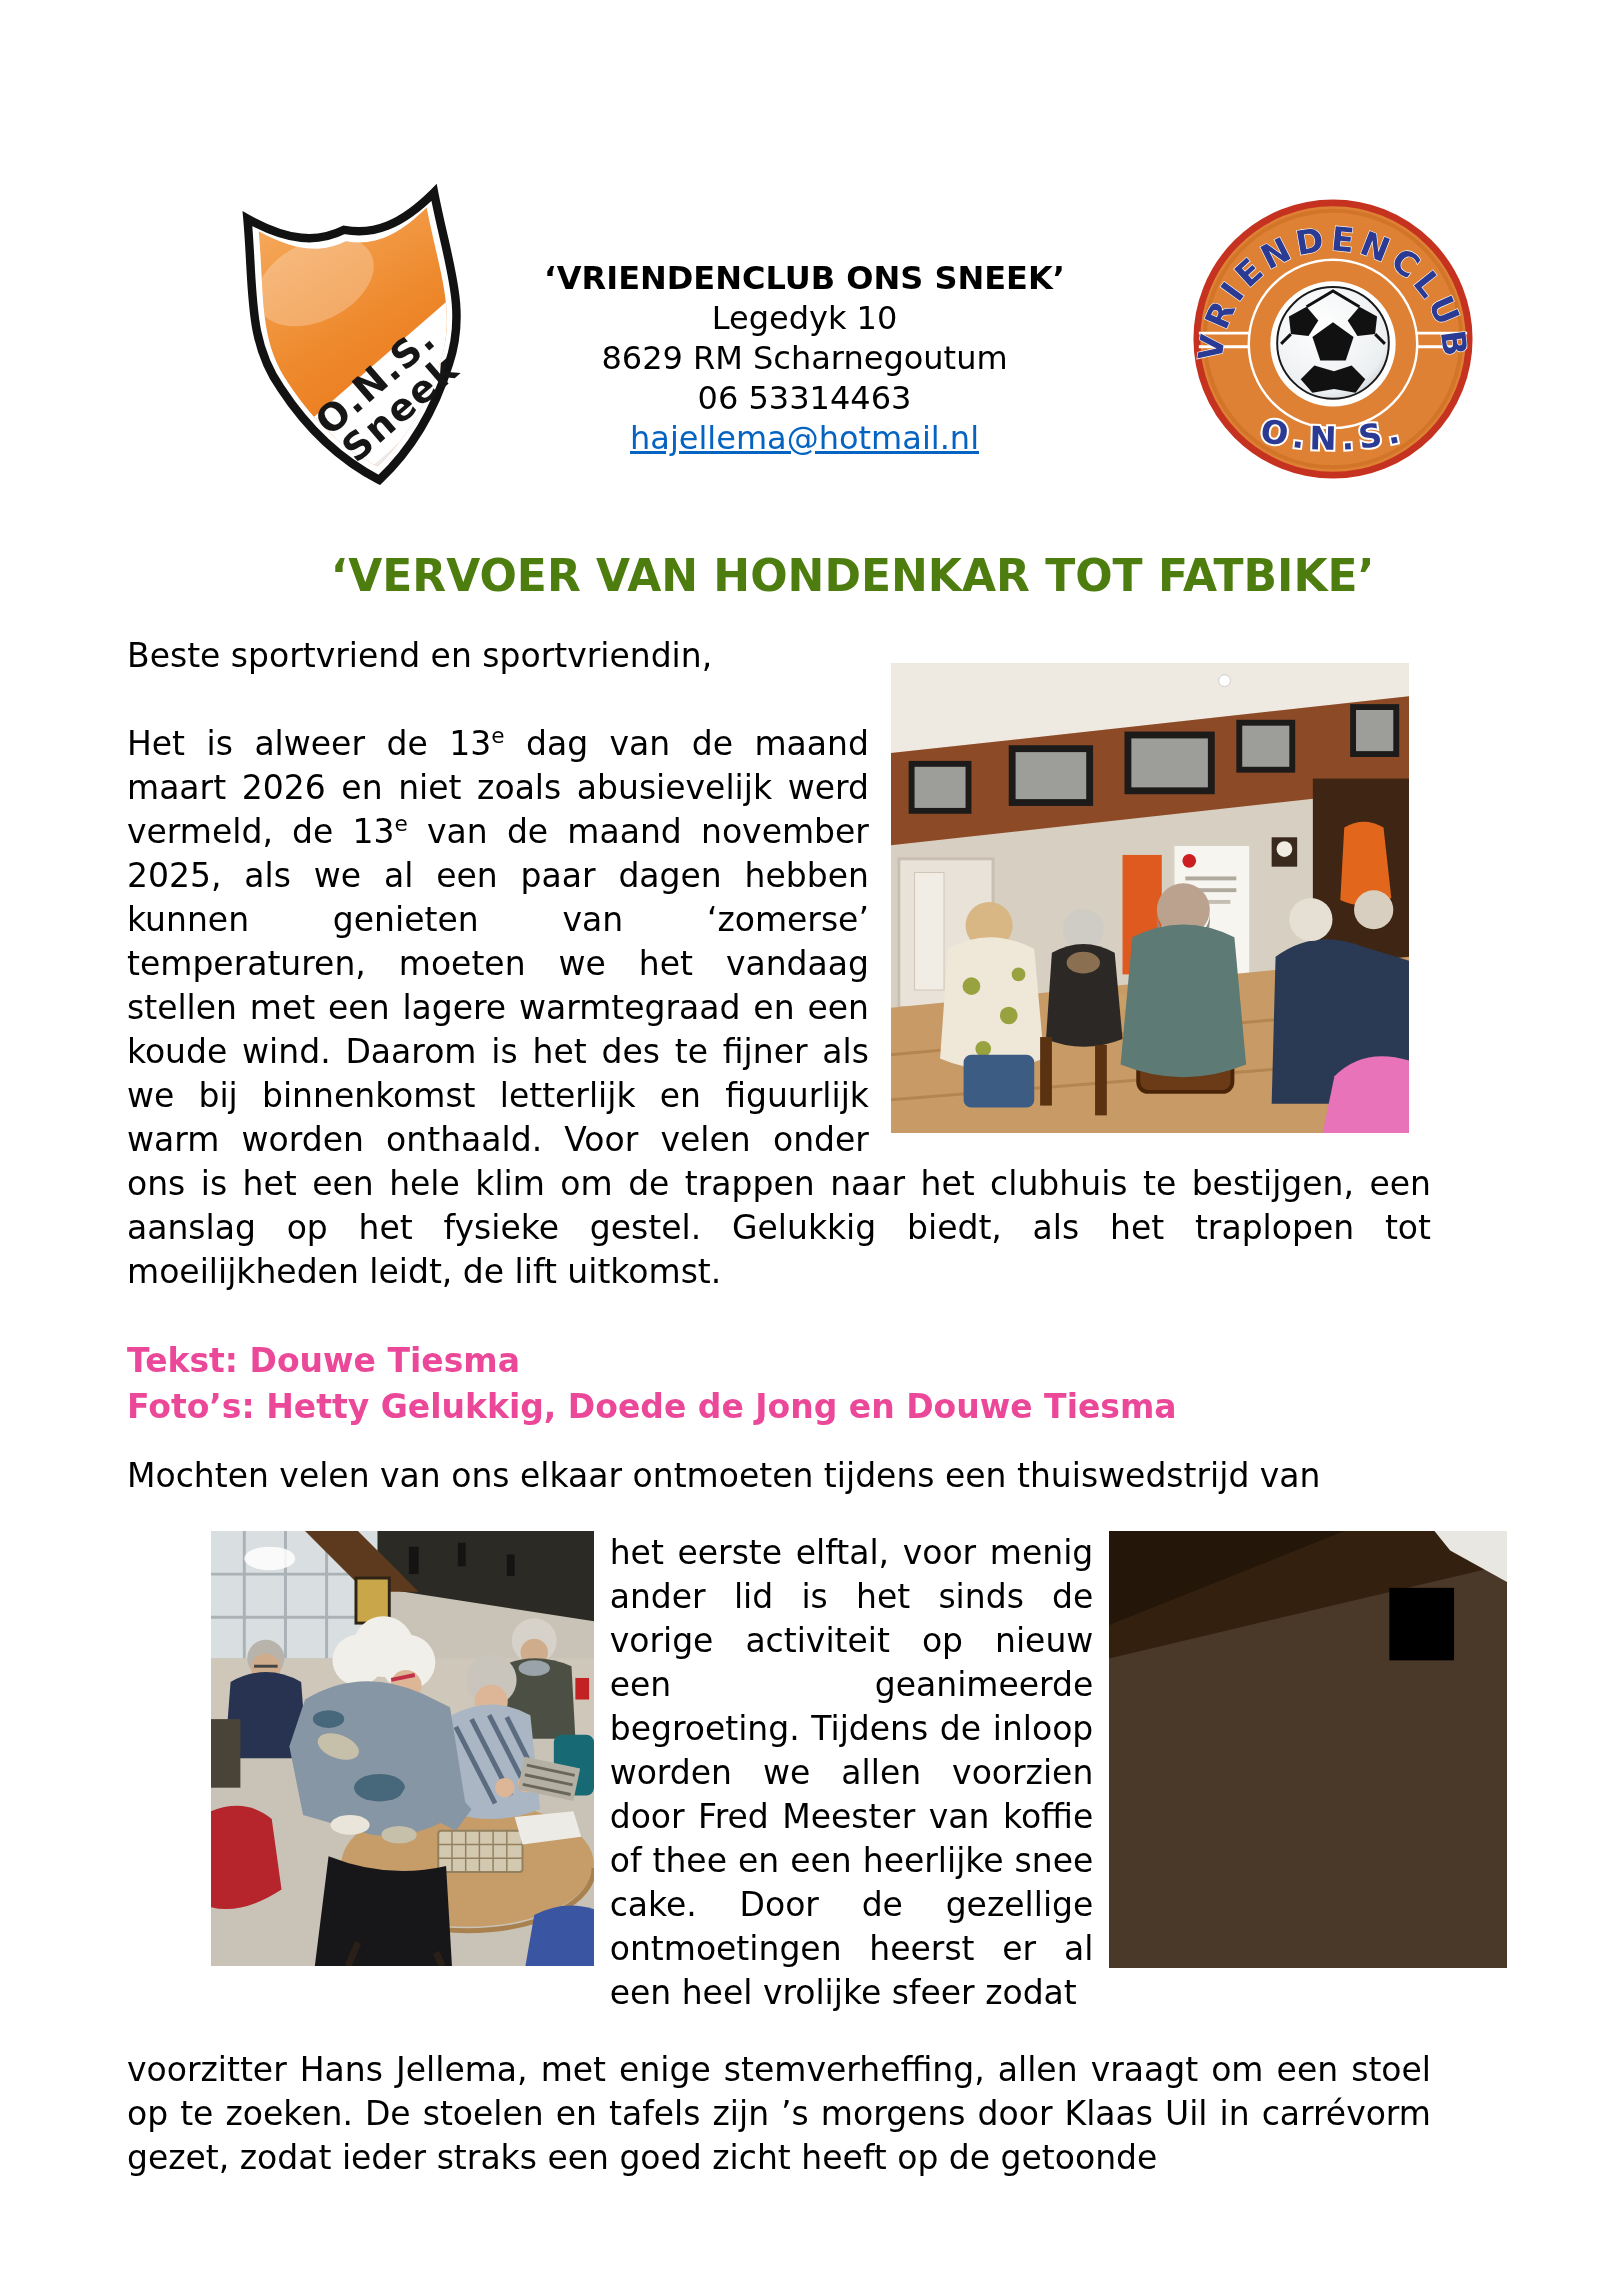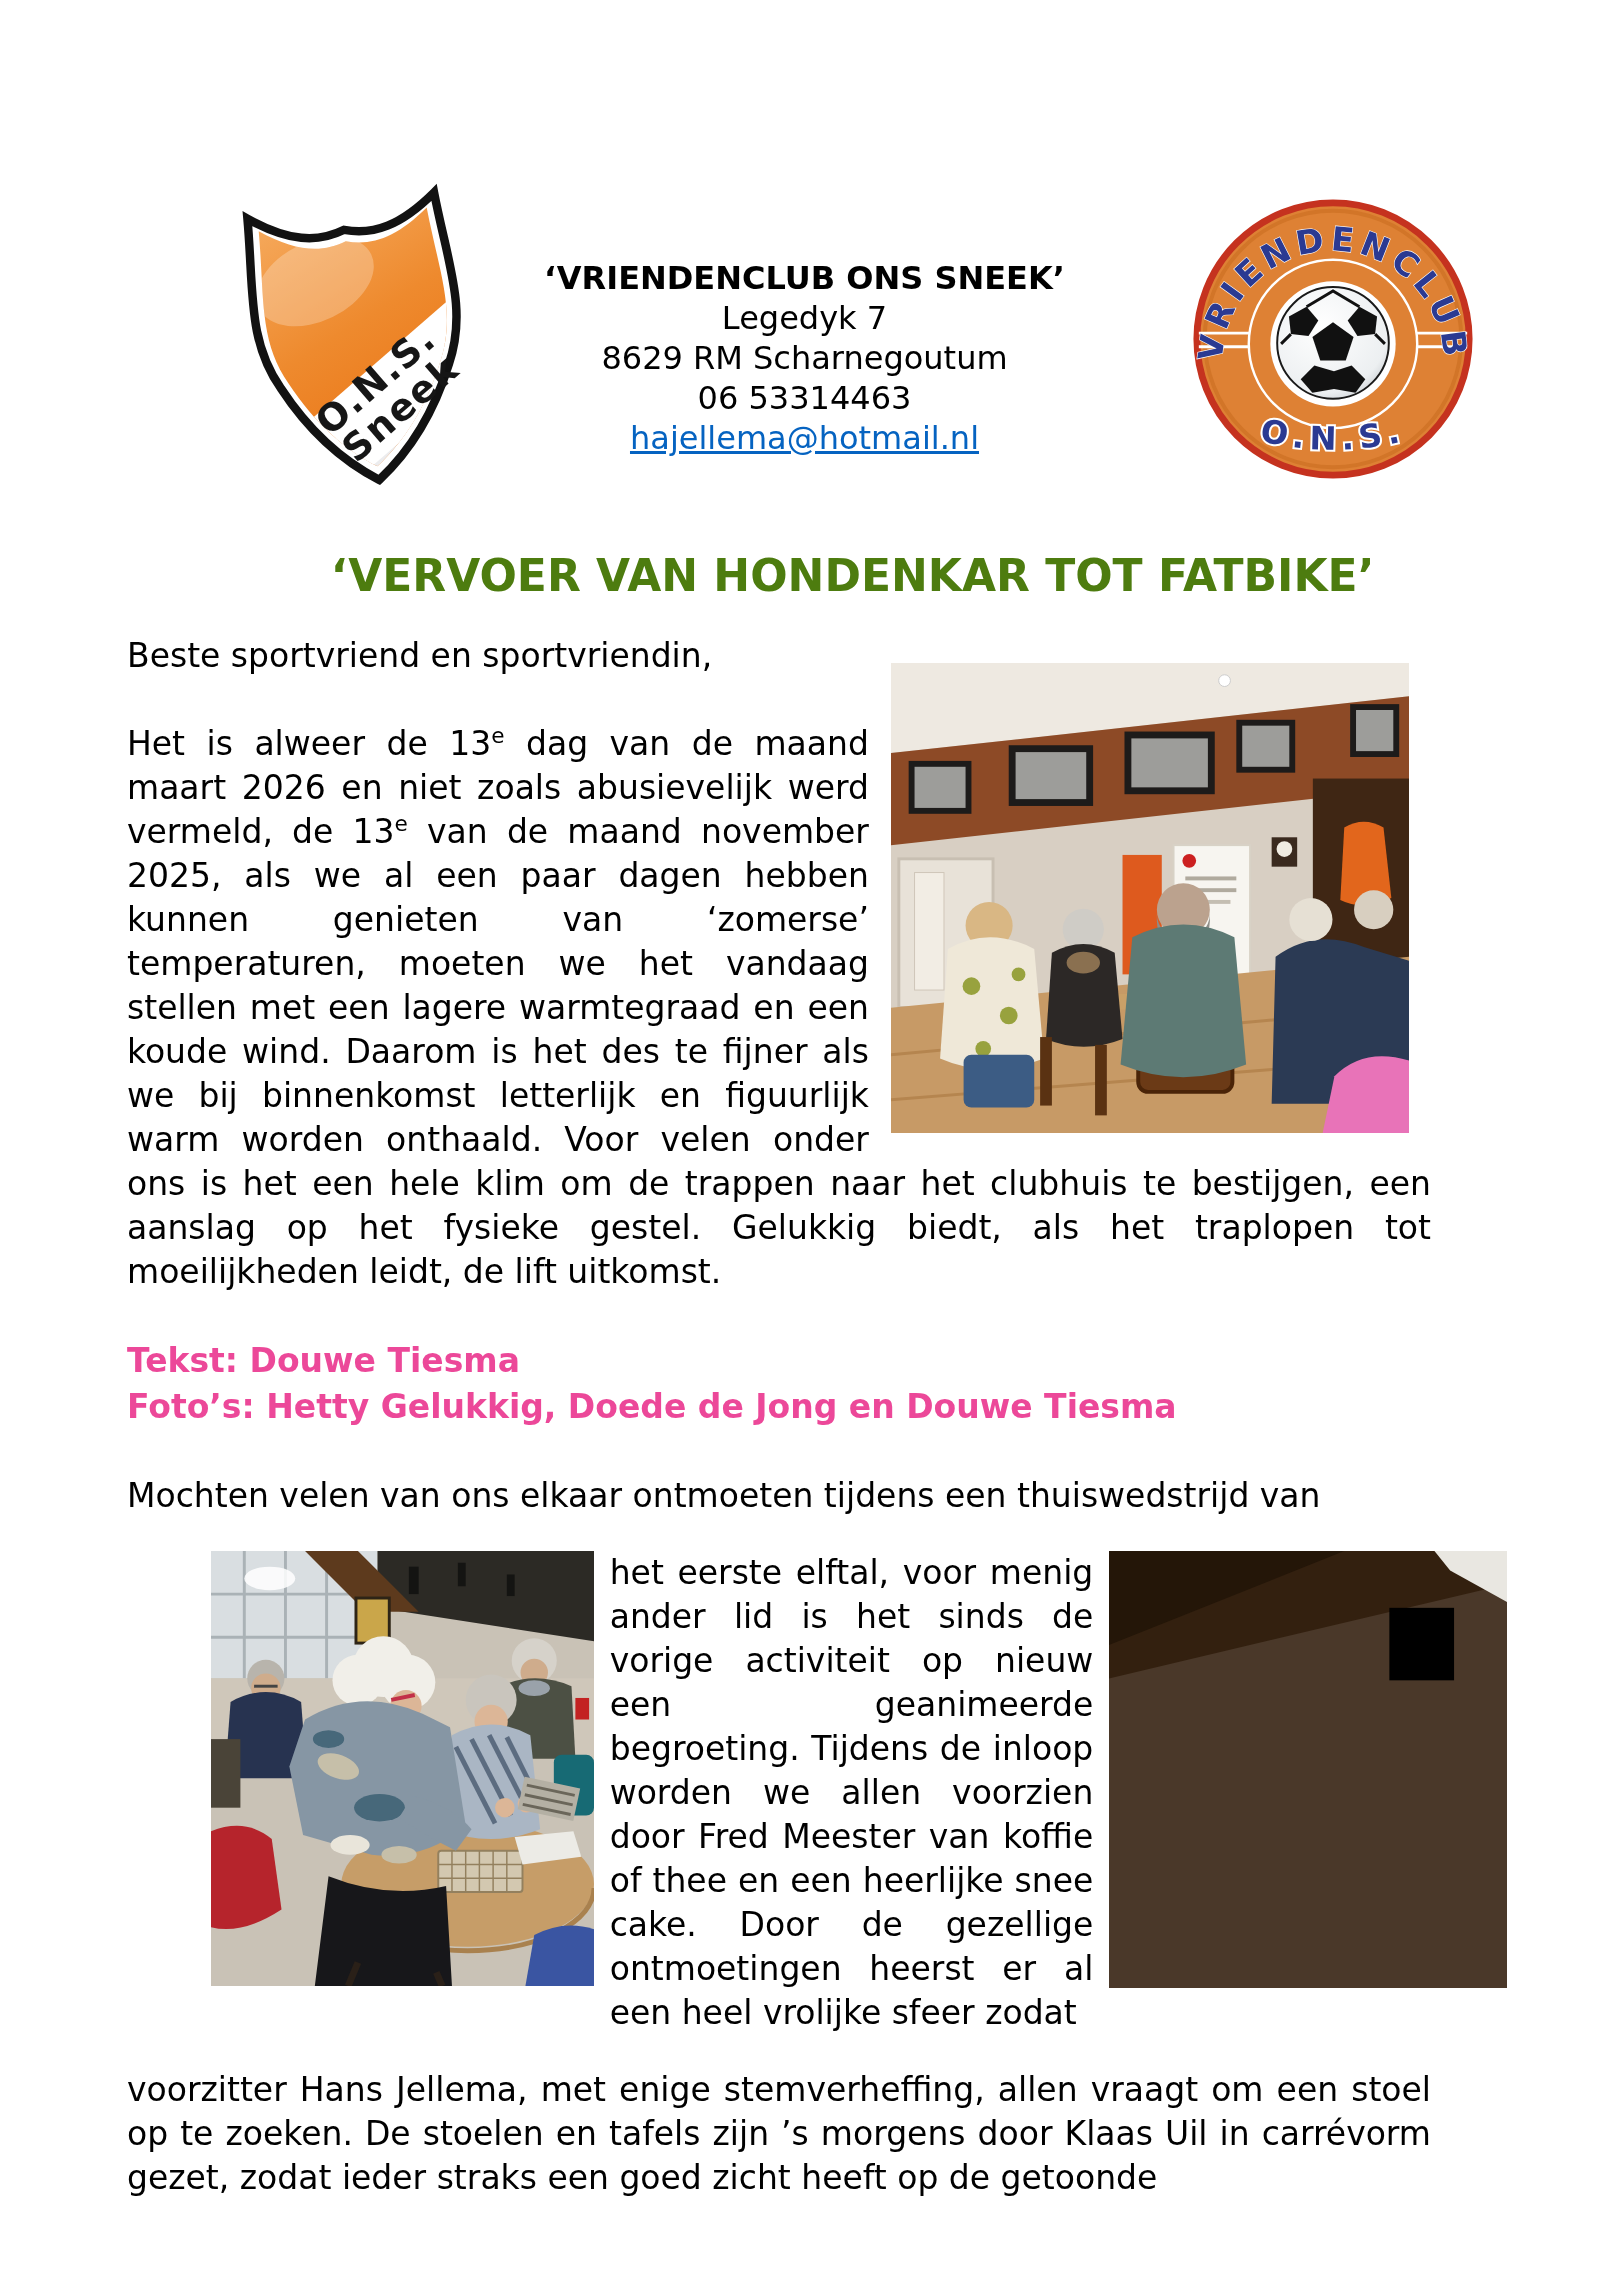--- a/index.html
+++ b/index.html
@@ -22,21 +22,21 @@
 
   
   .body-txt{font-size:33px;line-height:44px;text-align:justify;}
   sup{font-size:21.6px;line-height:0;}
   .sec1{margin-top:31px;}
   .ph{display:block;}
   .ph1{float:right;width:518px;height:470px;margin:29px 22.5px 9.8px 21.6px;}
   .greeting{margin:0 0 44px 0;}
   .greet-b{font-weight:normal;}
   .credits{margin-top:44px;color:#ec4899;font-weight:bold;font-size:33px;line-height:46px;}
-  .p2intro{margin-top:44px;}
+  .p2intro{margin-top:24px;}
   .sec2{margin-top:17px;}
   .ph2{float:left;width:383px;height:435px;margin:0 15.7px 5.9px 84px;}
   .ph3{float:right;width:398px;height:437px;margin:0 -76px 5.9px 15.7px;}
   .p2close{clear:both;}
 </style>
 </head>
 <body>
 
 <div class="page">
   <div class="content">
@@ -67,21 +67,21 @@
           </g>
           <g transform="rotate(-33 150 228)" font-family="DejaVu Sans, sans-serif" font-weight="bold" fill="#161616" text-anchor="middle">
             <text x="152" y="222" font-size="40" letter-spacing="2">O.N.S.</text>
             <text x="152" y="262" font-size="40" letter-spacing="2">Sneek</text>
           </g>
         </g>
       </svg>
 
       <div class="htext">
         <div class="hclub">‘VRIENDENCLUB ONS SNEEK’</div>
-        <div>Legedyk 7</div>
+        <div>Legedyk 10</div>
         <div>8629 RM Scharnegoutum</div>
         <div>06 53314463</div>
         <div><a class="email">hajellema@hotmail.nl</a></div>
       </div>
 
       <svg class="roundlogo" viewBox="0 0 290 290">
         <defs>
           <radialGradient id="lg-ball" cx="0.4" cy="0.35" r="0.8">
             <stop offset="0" stop-color="#ffffff"></stop>
               <stop offset="0.75" stop-color="#eceff1"></stop>

